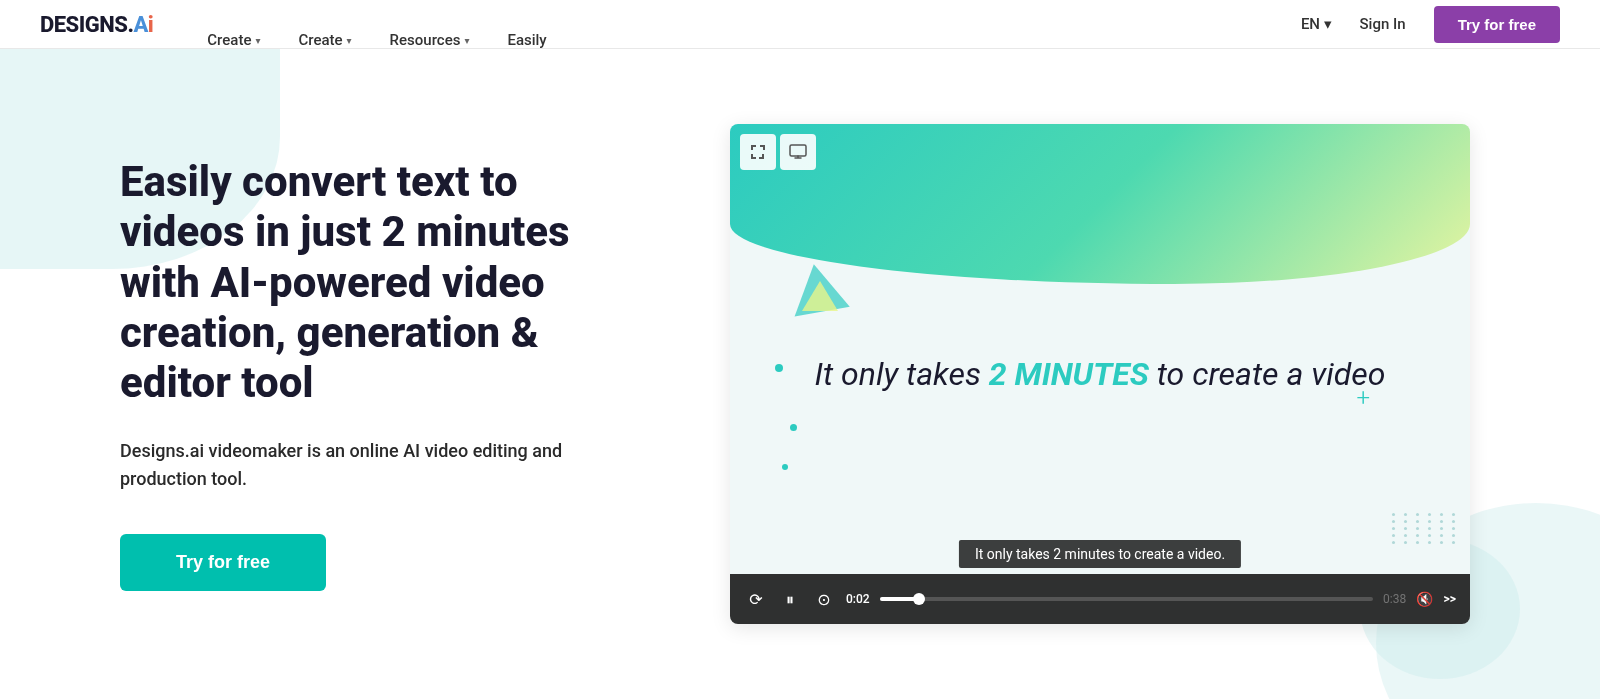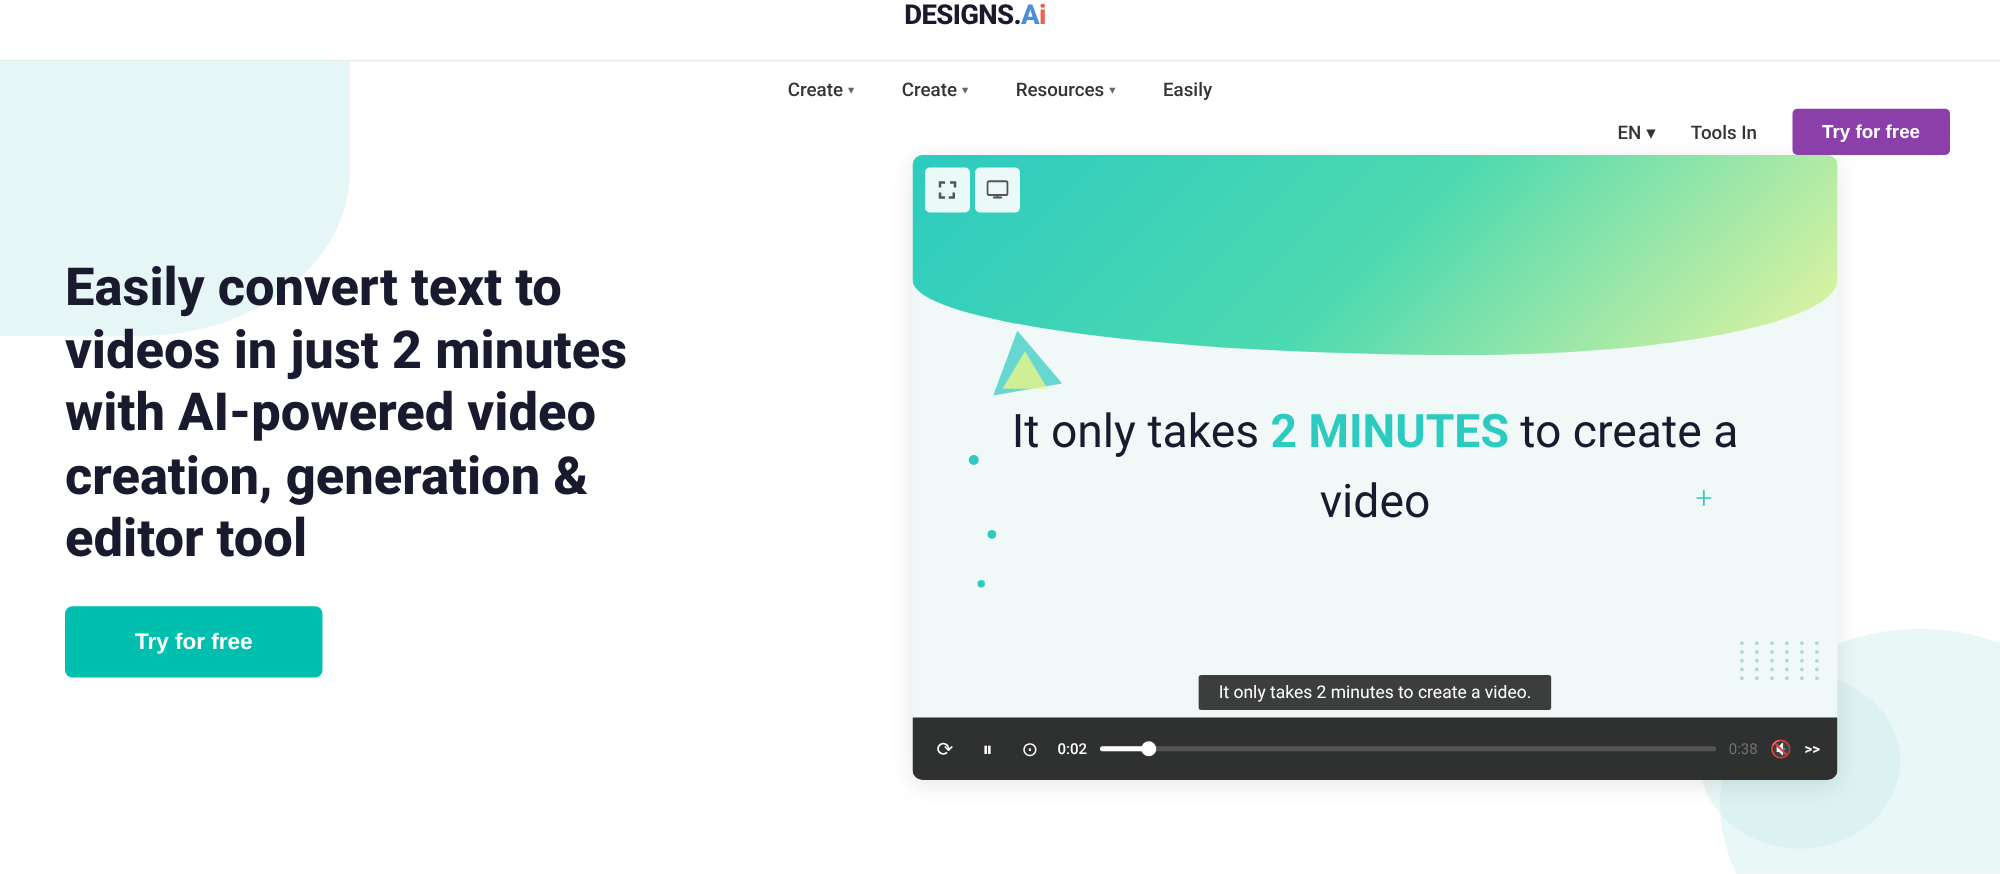--- a/index.html
+++ b/index.html
@@ -2,21 +2,21 @@
 <html><head>
   <meta charset="utf-8">
   <style>
     * { margin: 0; padding: 0; box-sizing: border-box; }
     body { font-family: -apple-system, BlinkMacSystemFont, 'Segoe UI', Roboto, sans-serif; width: 1600px; height: 699px; overflow: hidden; background: #fff; }
 
     
     .navbar {
       display: flex; align-items: center; height: 49px;
       padding: 0 40px; border-bottom: 1px solid #e8e8e8;
-      position: relative; z-index: 10; background: #fff; flex-direction: column;
+      position: relative; z-index: 10; background: #fff;
     }
     .logo {
       display: flex; align-items: center; margin-right: 40px;
     }
     .logo-text {
       font-size: 22px; font-weight: 800; color: #1a1a2e; letter-spacing: -0.5px;
     }
 
     
     .ai-a { color: #4a90d9; }
@@ -77,21 +77,21 @@
     .bg-blob-br2 {
       position: absolute; bottom: 20px; right: 80px;
       width: 160px; height: 140px;
       background: #c8eaea;
       border-radius: 50%;
       opacity: 0.4;
     }
 
     
     .hero-left {
-      flex: 0 0 640px; padding: 0 60px 0 52px;
+      flex: 0 0 640px; padding: 0 60px 0 120px;
       position: relative; z-index: 2;
     }
     .hero-title {
       font-size: 42px; font-weight: 800; color: #1a1a2e;
       line-height: 1.2; margin-bottom: 28px;
     }
     .hero-desc {
       font-size: 18px; color: #2a2a2a; line-height: 1.6;
       margin-bottom: 40px; font-weight: 500;
     }
@@ -169,21 +169,21 @@
     }
 
     
     .video-content {
       position: absolute; top: 50%; left: 50%;
       transform: translate(-50%, -50%);
       text-align: center;
       width: 80%;
     }
     .video-main-text {
-      font-size: 37px; color: #1a1a2e; font-weight: 400; line-height: 1.5;
+      font-size: 32px; color: #1a1a2e; font-weight: 400; line-height: 1.5; font-style: italic;
     }
     .video-highlight {
       color: #2ccbc0; font-weight: 700;
     }
 
     
     .subtitle-bar {
       position: absolute; bottom: 56px; left: 50%;
       transform: translateX(-50%);
       background: rgba(0,0,0,0.75);
@@ -266,33 +266,34 @@
       <span>Easily</span>
     </div>
   </div>
 
   <div class="nav-right">
     <div class="lang-btn">
       <span>EN</span>
       <span class="chevron">▾</span>
     </div>
     <div class="sign-in-btn">
-      <span>Tools In</span>
+      <span>Sign In</span>
     </div>
     <button class="try-free-btn-nav">Try for free</button>
   </div>
 </nav>
 
 <section class="hero">
   <div class="bg-blob-tl"></div>
   <div class="bg-blob-br"></div>
   <div class="bg-blob-br2"></div>
 
   <div class="hero-left">
     <h1 class="hero-title">Easily convert text to videos in just 2 minutes with AI-powered video creation, generation &amp; editor tool</h1>
+    <p class="hero-desc">Designs.ai videomaker is an online AI video editing and production tool.</p>
     <button class="try-free-btn-hero">Try for free</button>
   </div>
 
   <div class="hero-right">
     <div class="video-container">
 
       <div class="video-bg-top"></div>
 
       <div class="video-toolbar">
         <div class="toolbar-btn">

